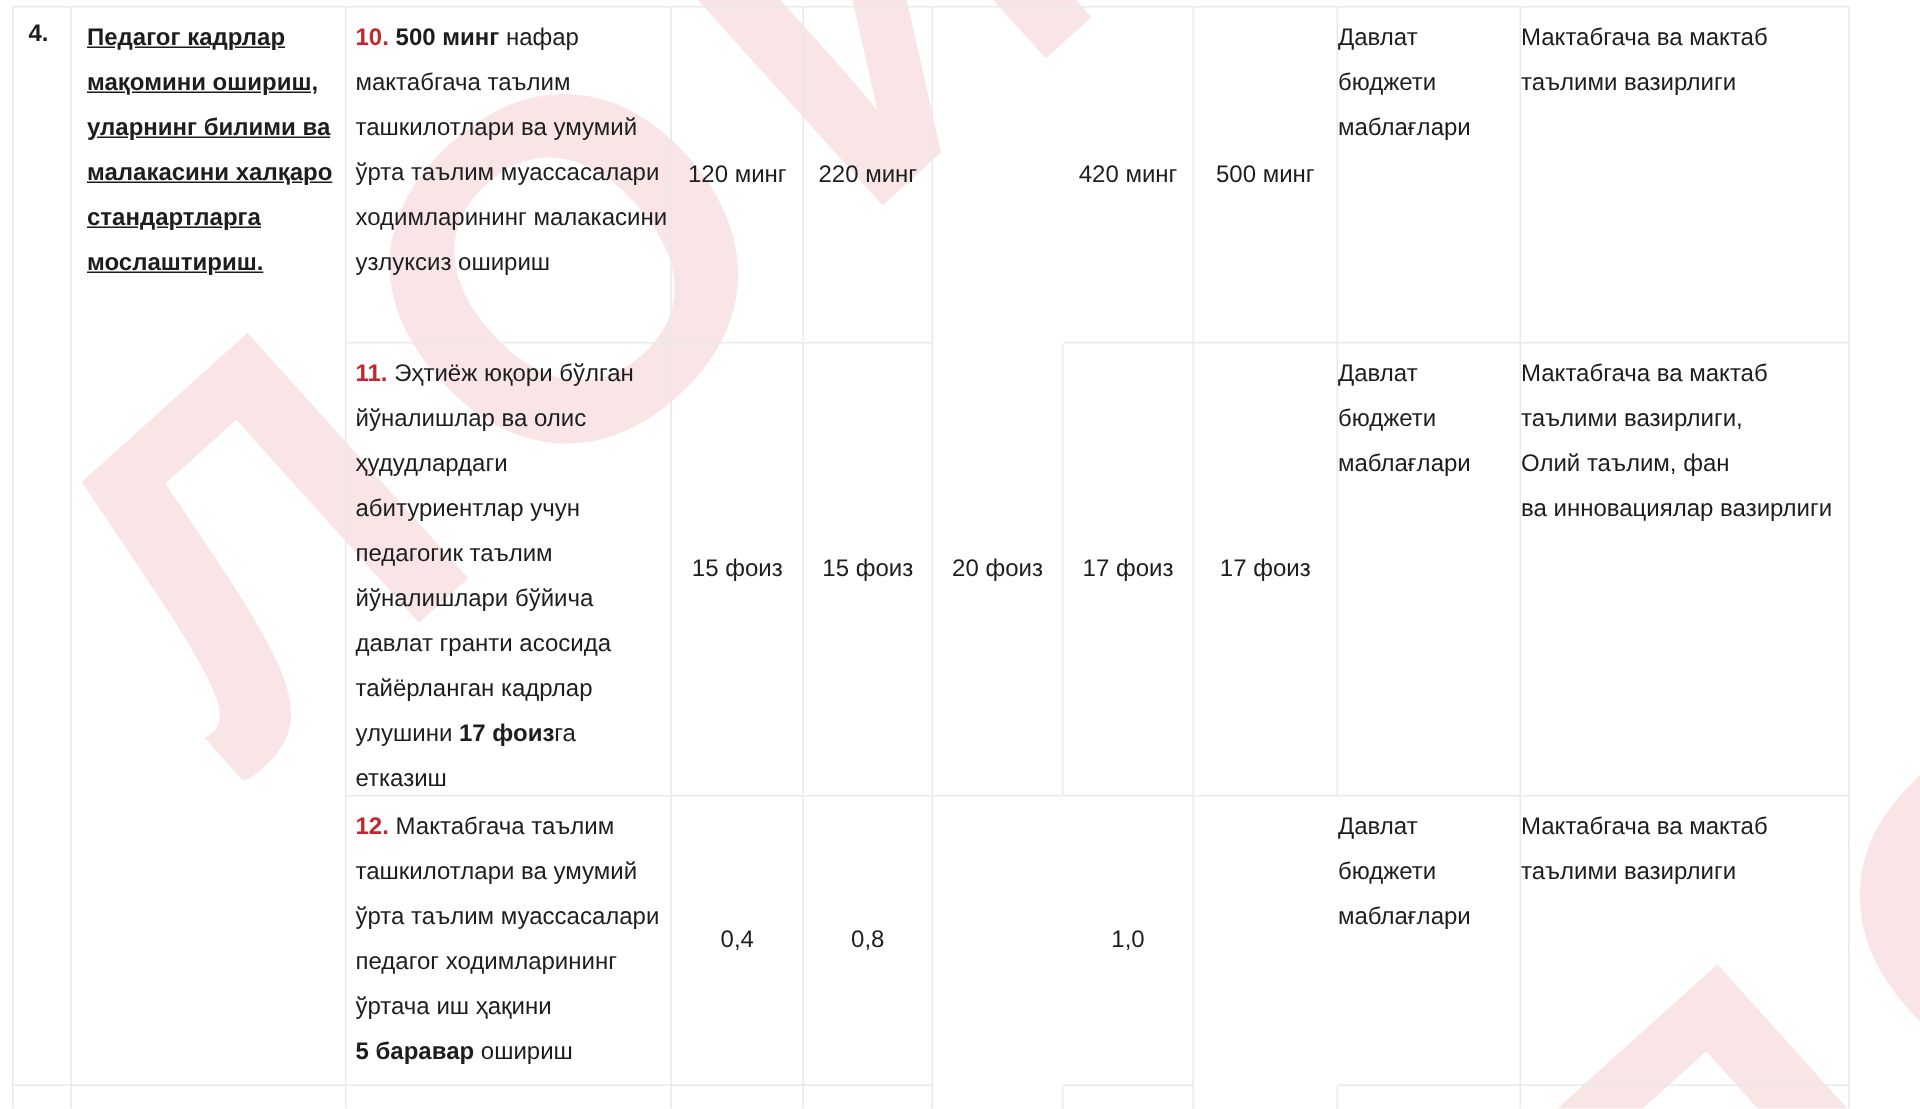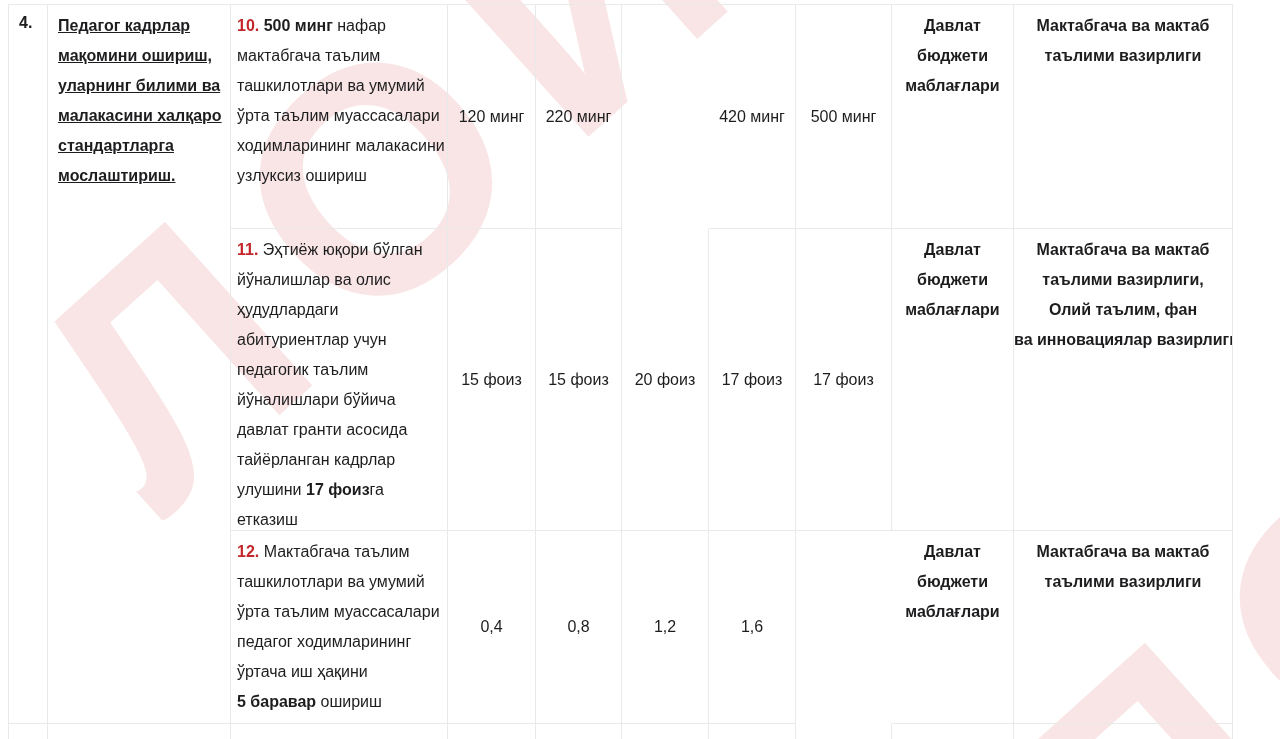--- a/index.html
+++ b/index.html
@@ -47,21 +47,21 @@
     color:var(--ink);
     font-size:16px;
     overflow:hidden;
     background:transparent;
   }
   .pr{border-bottom:none;}
   .c-num{font-weight:700;padding:9px 0 0 10px;}
   .c-task{font-weight:700;padding:6px 2px 0 10px;white-space:pre;line-height:30px;text-decoration:underline;}
   .c-ind{padding:6px 2px 0 6px;white-space:pre;line-height:30px;}
   .c-val{display:flex;align-items:center;justify-content:center;}
-  .c-fund,.c-resp{text-align:center;padding-top:6px;white-space:pre;line-height:30px;font-weight:bold;}
+  .c-fund,.c-resp{padding-top:6px;white-space:pre;line-height:30px;}
   .s-num{color:var(--red);font-weight:700;}
   .s-b{font-weight:700;}
   .s-r{font-weight:400;}
 </style>
 </head>
 <body>
 
 <div class="page">
 
   <div class="wm wm-a">ЛОЙИҲА</div>
@@ -117,22 +117,21 @@
 ва инновациялар вазирлиги</div>
 
     <div class="cell c-ind" style="grid-area:3/3/4/4"><span class="s-num">12. </span><span class="s-r">Мактабгача таълим
 ташкилотлари ва умумий
 ўрта таълим муассасалари
 педагог ходимларининг
 ўртача иш ҳақини
 </span><span class="s-b">5 баравар</span><span class="s-r"> ошириш</span></div>
     <div class="cell c-val" style="grid-area:3/4">0,4</div>
     <div class="cell c-val" style="grid-area:3/5">0,8</div>
-    <div class="cell c-val" style="grid-area:3/6">1,2</div>
-    <div class="cell c-val" style="grid-area:3/7">1,6</div>
+    <div class="cell c-val" style="grid-area:3/7">1,0</div>
     <div class="cell c-fund" style="grid-area:3/9">Давлат
 бюджети
 маблағлари</div>
     <div class="cell c-resp" style="grid-area:3/10">Мактабгача ва мактаб
 таълими вазирлиги</div>
 
     <div class="cell pr" style="grid-area:4/1"></div>
     <div class="cell pr" style="grid-area:4/2"></div>
     <div class="cell pr" style="grid-area:4/3"></div>
     <div class="cell pr" style="grid-area:4/4"></div>

